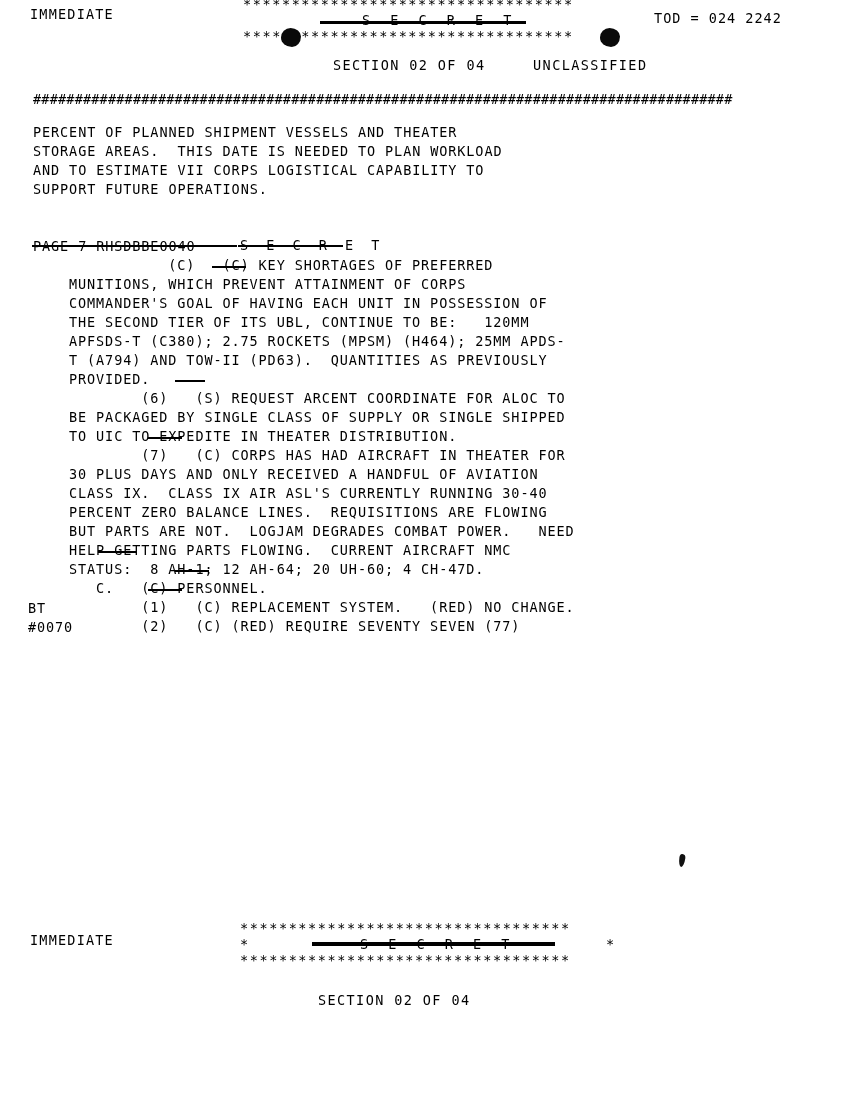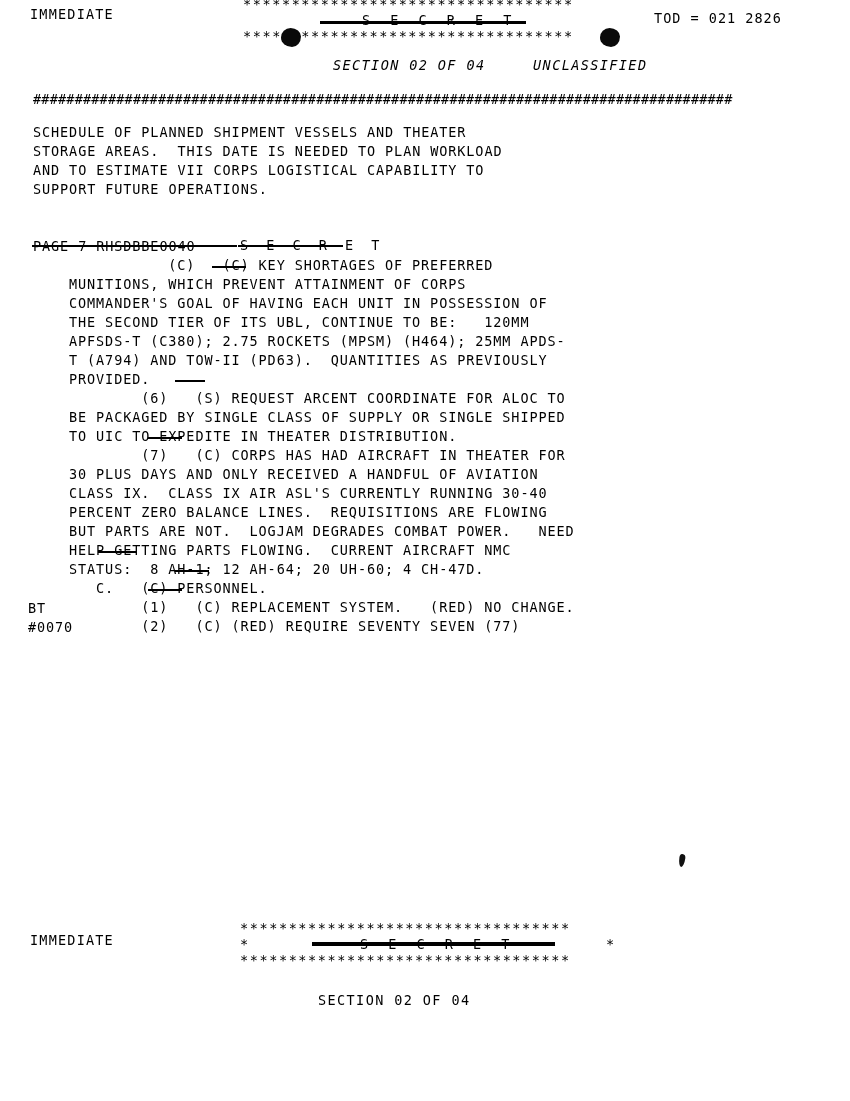--- a/index.html
+++ b/index.html
@@ -71,21 +71,20 @@
   }
   .blob.left { left: 281px; top: 28px; }
   .blob.right { left: 600px; top: 28px; }
 
   .section-line {
     position: absolute;
     left: 333px;
     top: 57px;
     font-size: 13.5px;
     letter-spacing: 1.4px;
-    font-style: italic;
   }
   .hash-rule {
     position: absolute;
     left: 33px;
     top: 91px;
     font-size: 13.5px;
     letter-spacing: 0.2px;
     white-space: pre;
     overflow: hidden;
     width: 790px;
@@ -205,36 +204,36 @@
     height: 2px;
     background: #000;
   }
 </style>
 </head>
 <body>
 
 <div class="page">
 
   <div class="hdr-immediate mono">IMMEDIATE</div>
-  <div class="hdr-tod mono">TOD = 021 2826</div>
+  <div class="hdr-tod mono">TOD = 024 2242</div>
 
   <div class="star-row top mono">**********************************</div>
   <div class="star-row mid mono"></div>
   <div class="star-row mid mono" style="left:605px;"></div>
   <div class="star-row bot mono">**********************************</div>
 
   <div class="secret-word mono">S E C R E T</div>
   <div class="strike"></div>
   <div class="blob left"></div>
   <div class="blob right"></div>
 
   <div class="section-line mono">SECTION 02 OF 04     UNCLASSIFIED</div>
   <div class="hash-rule mono">####################################################################################</div>
 
-  <div class="para mono" id="p-schedule">SCHEDULE OF PLANNED SHIPMENT VESSELS AND THEATER
+  <div class="para mono" id="p-schedule">PERCENT OF PLANNED SHIPMENT VESSELS AND THEATER
 STORAGE AREAS.  THIS DATE IS NEEDED TO PLAN WORKLOAD
 AND TO ESTIMATE VII CORPS LOGISTICAL CAPABILITY TO
 SUPPORT FUTURE OPERATIONS.</div>
 
   <div class="para mono" id="p-page7">PAGE 7 RHSDBBE0040</div>
   <div class="pg7-strike"></div>
   <div class="pg7-secret mono">S E C R E T</div>
   <div class="pg7-secret-strike"></div>
 
   <div class="para mono" id="p-body">           (C)   (C) KEY SHORTAGES OF PREFERRED

